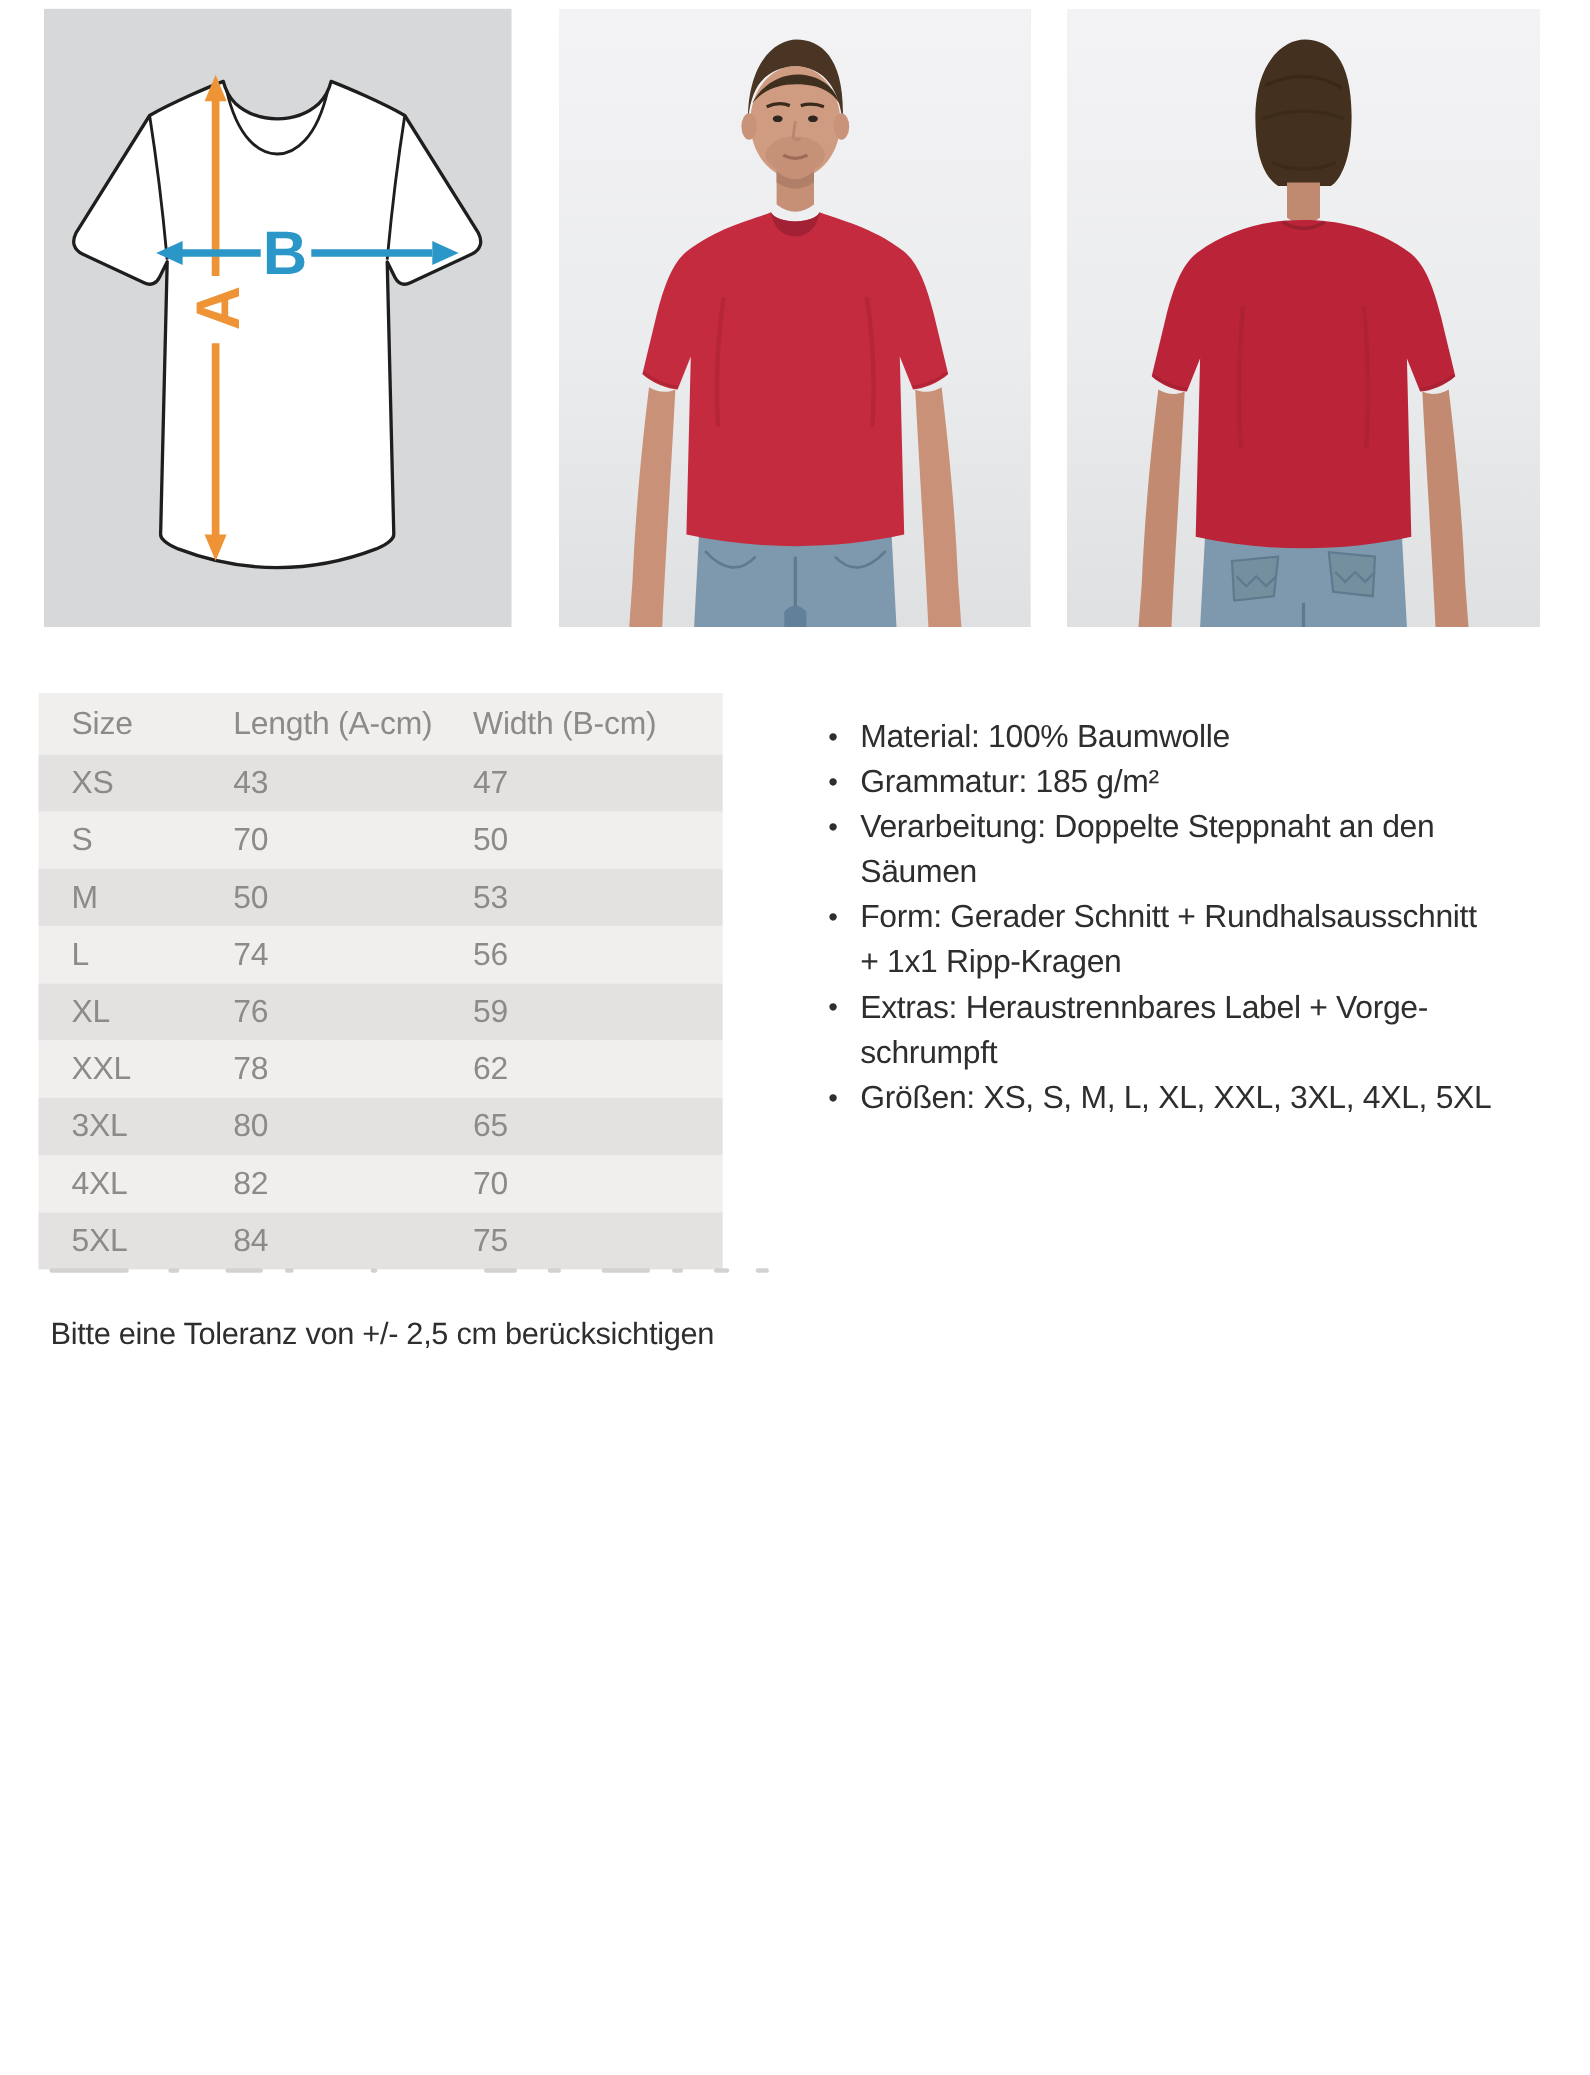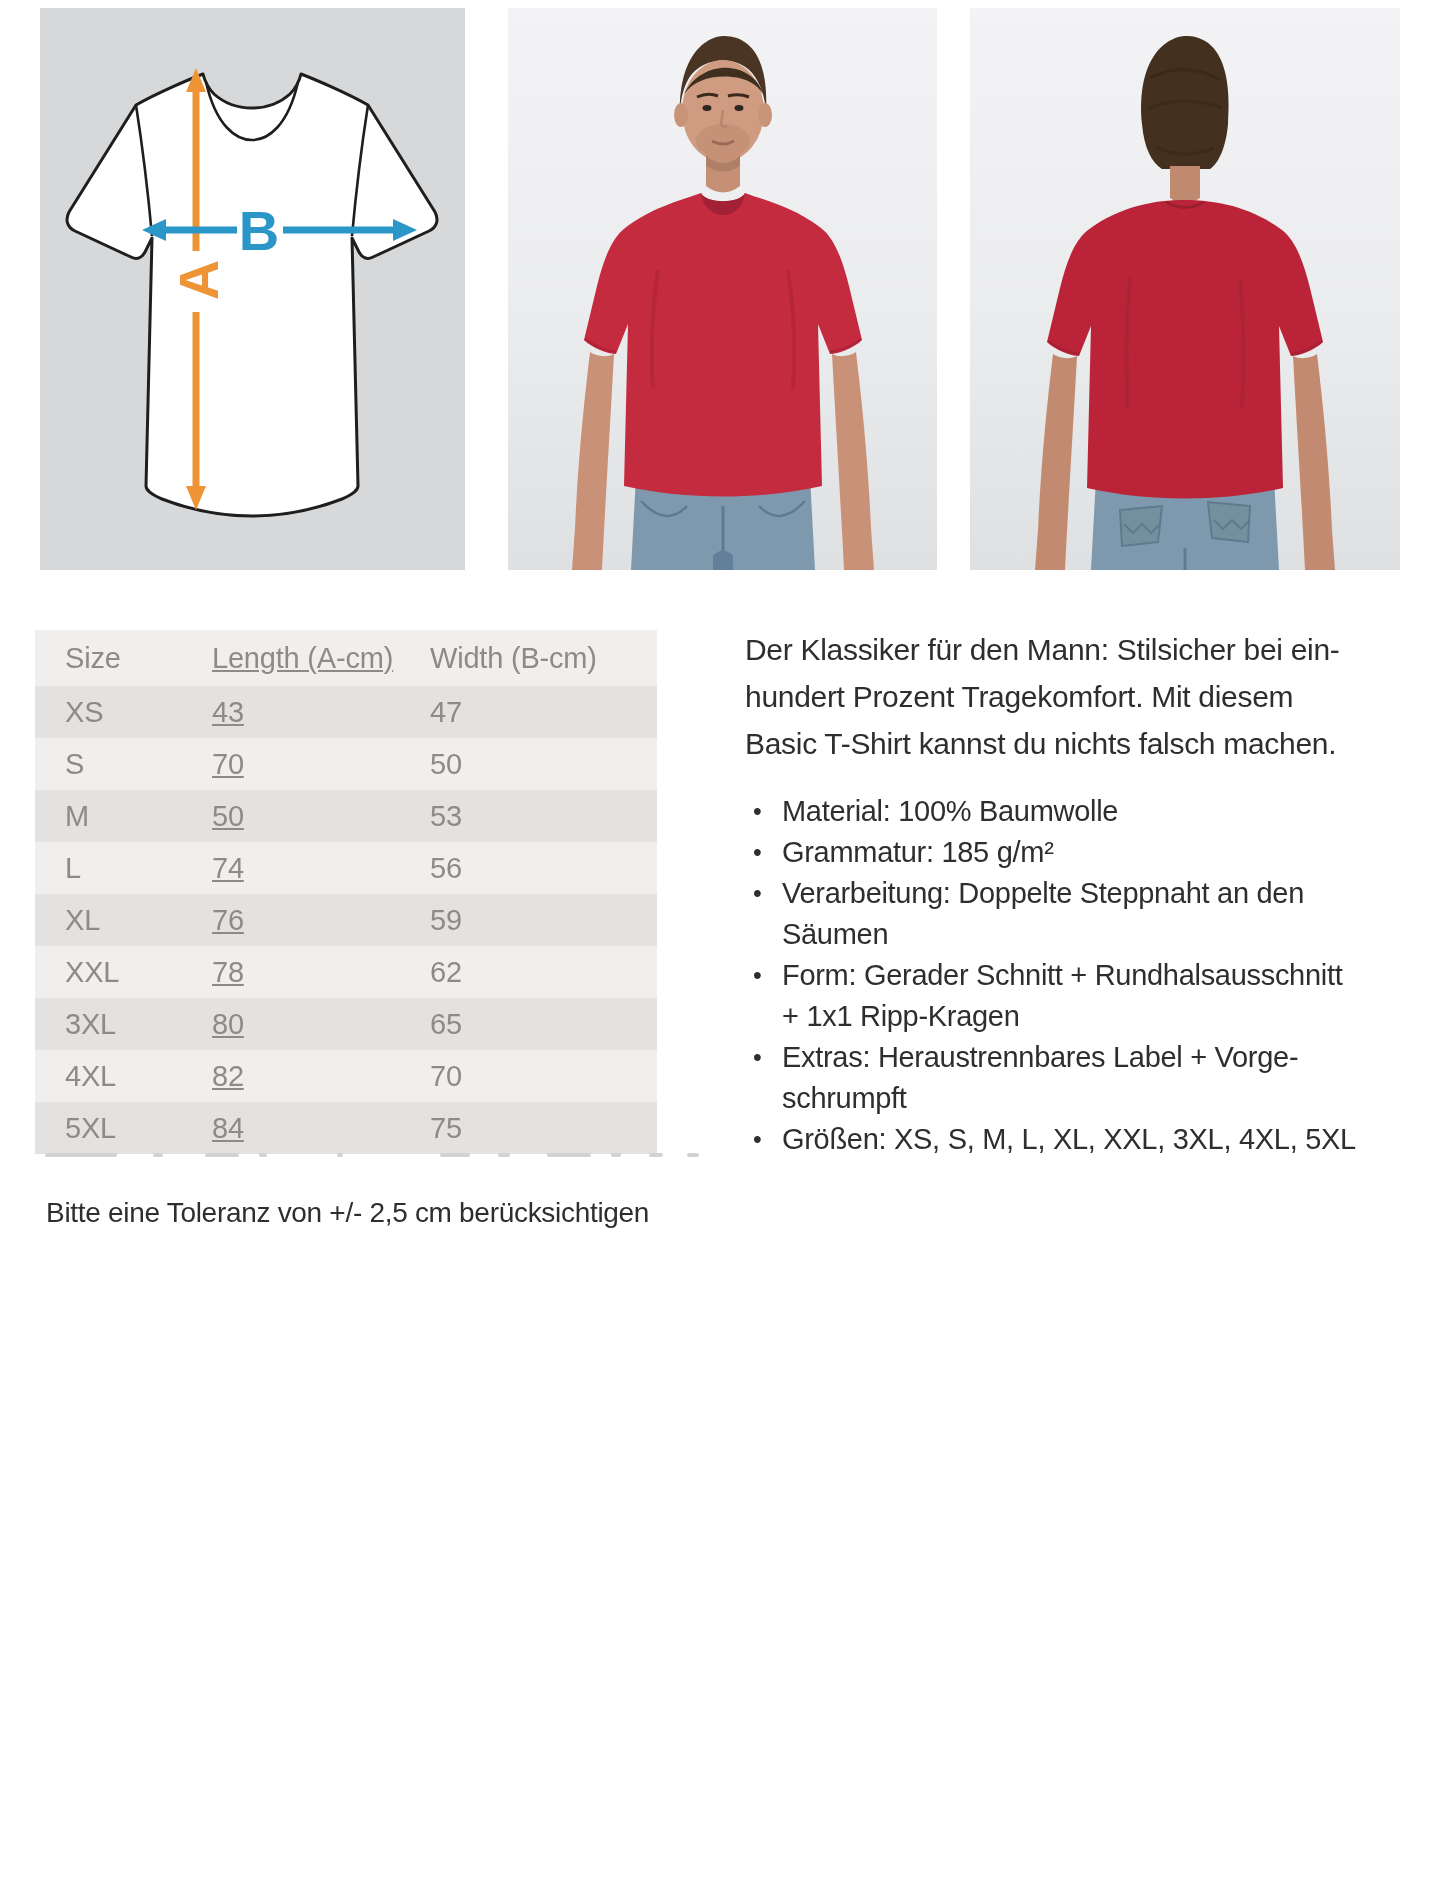--- a/index.html
+++ b/index.html
@@ -22,21 +22,21 @@
   .diagram-label{font-family:"Liberation Sans",sans-serif;font-weight:bold;font-size:56px;}
 
   
   .size-table{position:absolute;left:35px;top:630px;width:622px;font-size:29px;
               color:var(--table-text,#8d8a89);letter-spacing:-0.2px;}
   .thead{display:flex;height:56px;background:var(--row-light,#f1efee);align-items:center;}
   .trow{display:flex;height:52px;align-items:center;}
   .trow.dark{background:var(--row-dark,#e4e2e1);}
   .trow.light{background:var(--row-light,#f1efee);}
   .c1{width:177px;padding-left:30px;box-sizing:border-box;}
-  .c2{width:218px;text-decoration:underline;}
+  .c2{width:218px;}
   .c3{flex:1;}
 
   
   .clip-row{position:absolute;left:35px;top:1153px;width:678px;height:6px;}
   .clip-row i{position:absolute;top:0;height:4px;background:#d4d2d1;border-radius:2px;}
 
   
   .desc{position:absolute;left:745px;top:626px;width:700px;font-size:30px;letter-spacing:-0.3px;}
   .desc .intro{line-height:47px;white-space:pre-line;margin:0;}
   .desc ul{list-style:none;margin:24px 0 0 0;padding:0;font-size:29px;}
@@ -255,23 +255,20 @@
     <i style="left:302px;width:6px"></i>
       <i style="left:405px;width:30px"></i>
     <i style="left:463px;width:12px"></i>
       <i style="left:512px;width:44px"></i>
     <i style="left:576px;width:10px"></i>
       <i style="left:614px;width:14px"></i>
     <i style="left:652px;width:12px"></i>
   </div>
 
   <div class="desc">
-    <p class="intro">Der Klassiker für den Mann: Stilsicher bei ein-
-hundert Prozent Tragekomfort. Mit diesem
-Basic T-Shirt kannst du nichts falsch machen.</p>
     <ul id="bullet-list">
         <li>
           <span class="dot">•</span>
           <span class="btext">Material: 100% Baumwolle</span>
         </li>
         <li>
           <span class="dot">•</span>
           <span class="btext">Grammatur: 185 g/m²</span>
         </li>
         <li>

